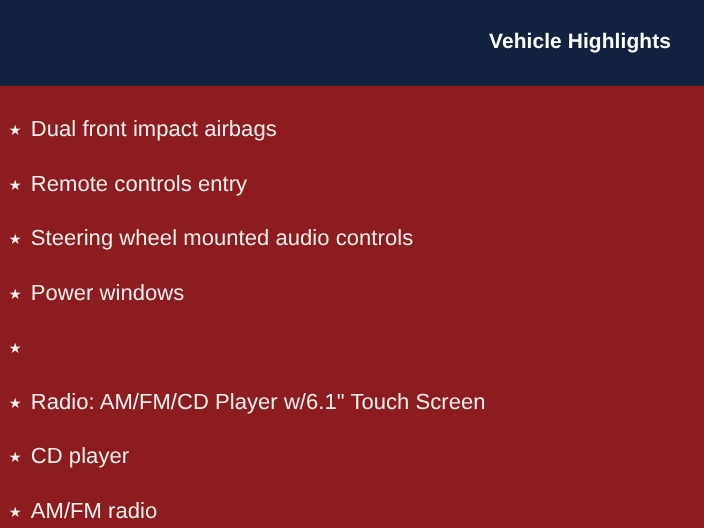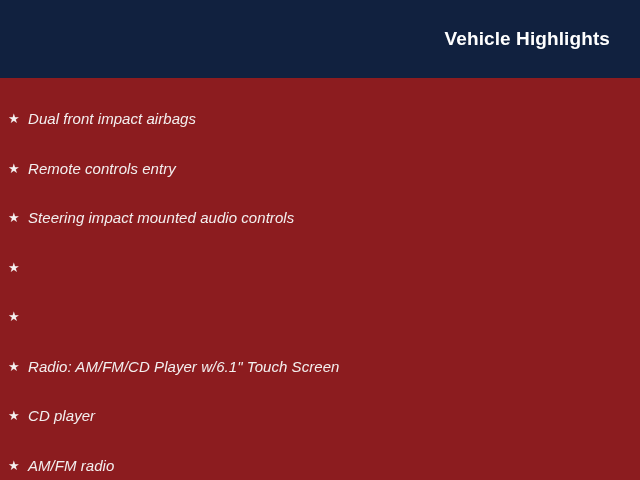--- a/index.html
+++ b/index.html
@@ -80,27 +80,26 @@
     width: 14px;
     height: 49.5px;
     line-height: 49.5px;
     color: #f4f0f0;
     font-size: 13px;
     text-align: left;
     display: block;
   }
   .highlight-text {
     color: #f3efef;
-    font-size: 15px;
+    font-size: 20px;
     font-weight: normal;
     letter-spacing: 0.05px;
     line-height: 49.5px;
     display: inline-block;
     vertical-align: baseline;
-    font-style: italic;
   }
 </style>
 </head>
 <body>
 
 <div id="slide">
 
   <div id="header">
     <div id="header-title">Vehicle Highlights</div>
   </div>
@@ -113,25 +112,26 @@
         <span class="highlight-text">Dual front impact airbags</span>
       </li>
 
       <li class="highlight-item">
         <span class="bullet-star">★</span>
         <span class="highlight-text">Remote controls entry</span>
       </li>
 
       <li class="highlight-item">
         <span class="bullet-star">★</span>
-        <span class="highlight-text">Steering impact mounted audio controls</span>
+        <span class="highlight-text">Steering wheel mounted audio controls</span>
       </li>
 
       <li class="highlight-item">
         <span class="bullet-star">★</span>
+        <span class="highlight-text">Power windows</span>
       </li>
 
       <li class="highlight-item">
         <span class="bullet-star">★</span>
       </li>
 
       <li class="highlight-item">
         <span class="bullet-star">★</span>
         <span class="highlight-text">Radio: AM/FM/CD Player w/6.1" Touch Screen</span>
       </li>

